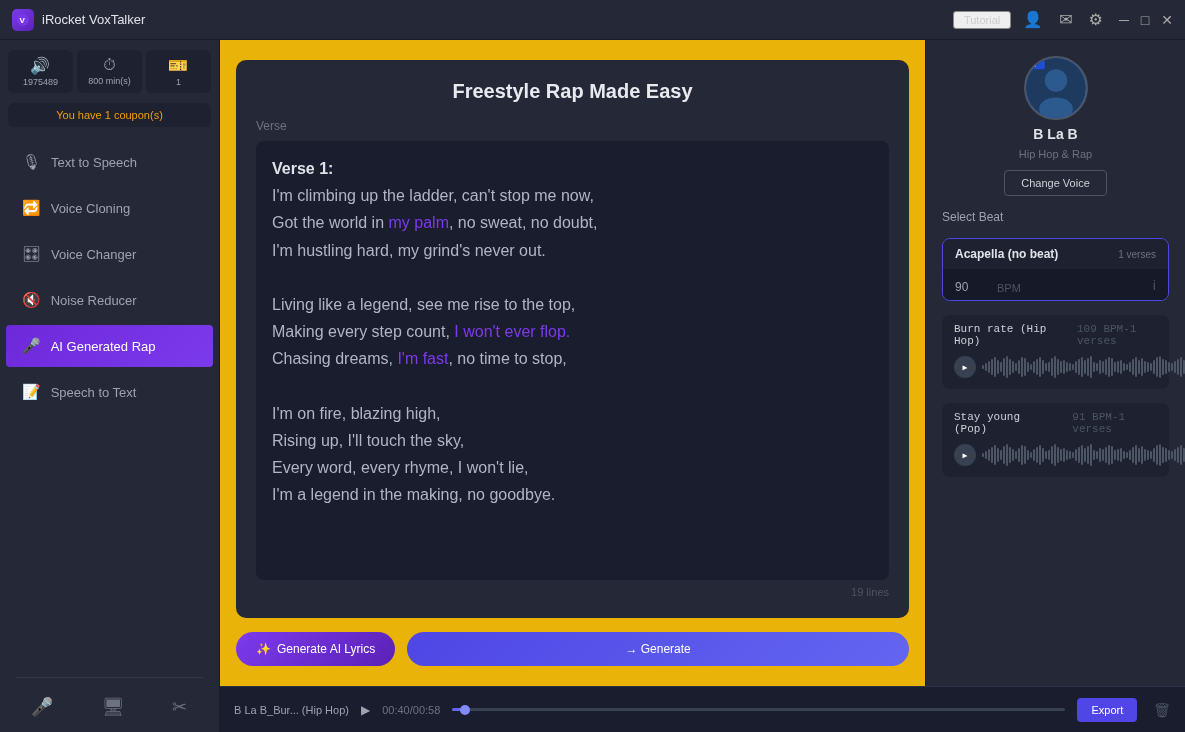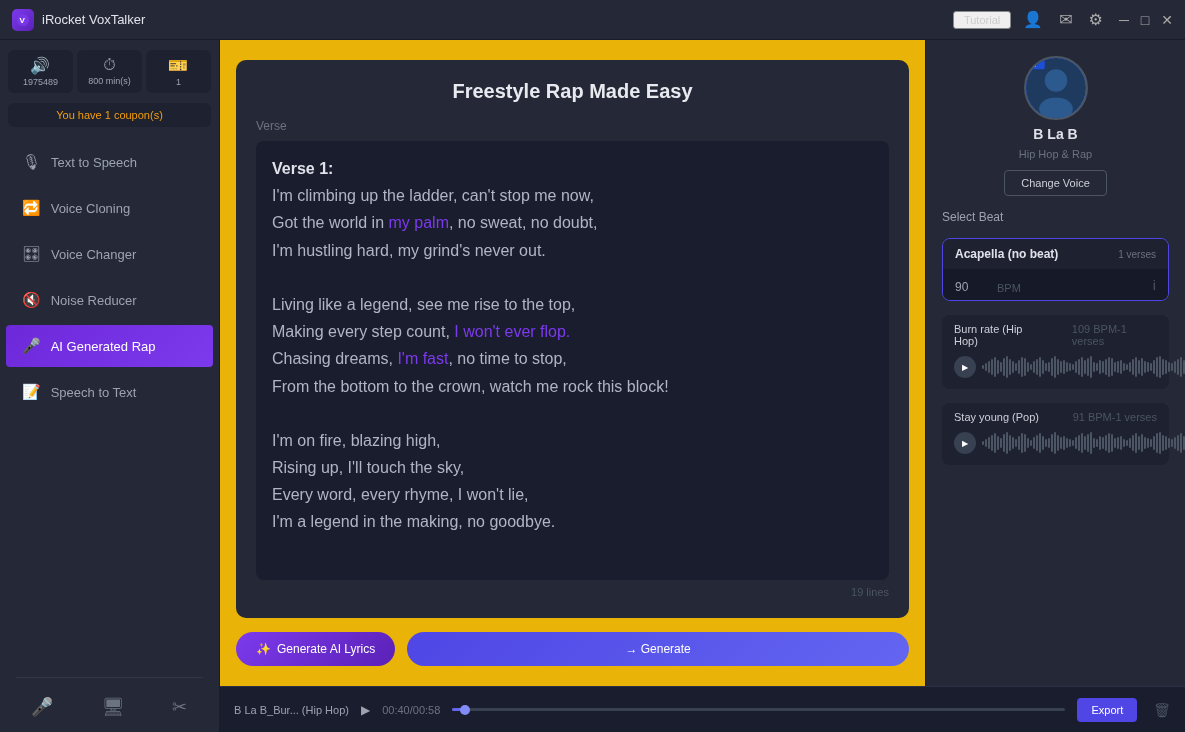--- a/index.html
+++ b/index.html
@@ -354,20 +354,21 @@
       font-size: 12px;
       width: 36px;
     }
     .bpm-label { color: #4b5563; font-size: 11px; }
     .bpm-info { color: #4b5563; font-size: 14px; margin-left: auto; }
 
     .beat-item {
       background: #1e2130;
       border-radius: 8px;
       padding: 8px 12px;
+      font-family: Liberation Mono, monospace;
     }
     .beat-item-header {
       display: flex;
       justify-content: space-between;
       font-size: 11px;
       margin-bottom: 6px;
     }
     .beat-item-name { color: #cdd0d8; }
     .beat-item-meta { color: #4b5563; margin-left: 28px; }
     .beat-waveform {
@@ -541,21 +542,20 @@
           <div class="verse-label">Verse</div>
           <div class="lyrics-box">
             <div><strong style="color:#e0e2ea">Verse 1:</strong></div>
             <div>I'm climbing up the ladder, can't stop me now,</div>
             <div>Got the world in <span style="color:#7c3aed">my palm</span>, no sweat, no doubt,</div>
             <div>I'm hustling hard, my grind's never out.</div>
             <br>
             <div>Living like a legend, see me rise to the top,</div>
             <div>Making every step count, <span style="color:#7c3aed">I won't ever flop.</span></div>
             <div>Chasing dreams, <span style="color:#7c3aed">I'm fast</span>, no time to stop,</div>
-            <div>From the bottom to the crown, watch me rock this block!</div>
             <br>
             <div>I'm on fire, blazing high,</div>
             <div>Rising up, I'll touch the sky,</div>
             <div>Every word, every rhyme, I won't lie,</div>
             <div>I'm a legend in the making, no goodbye.</div>
           </div>
           <div class="lyrics-line-count">19 lines</div>
         </div>
 
         <div class="button-row">

